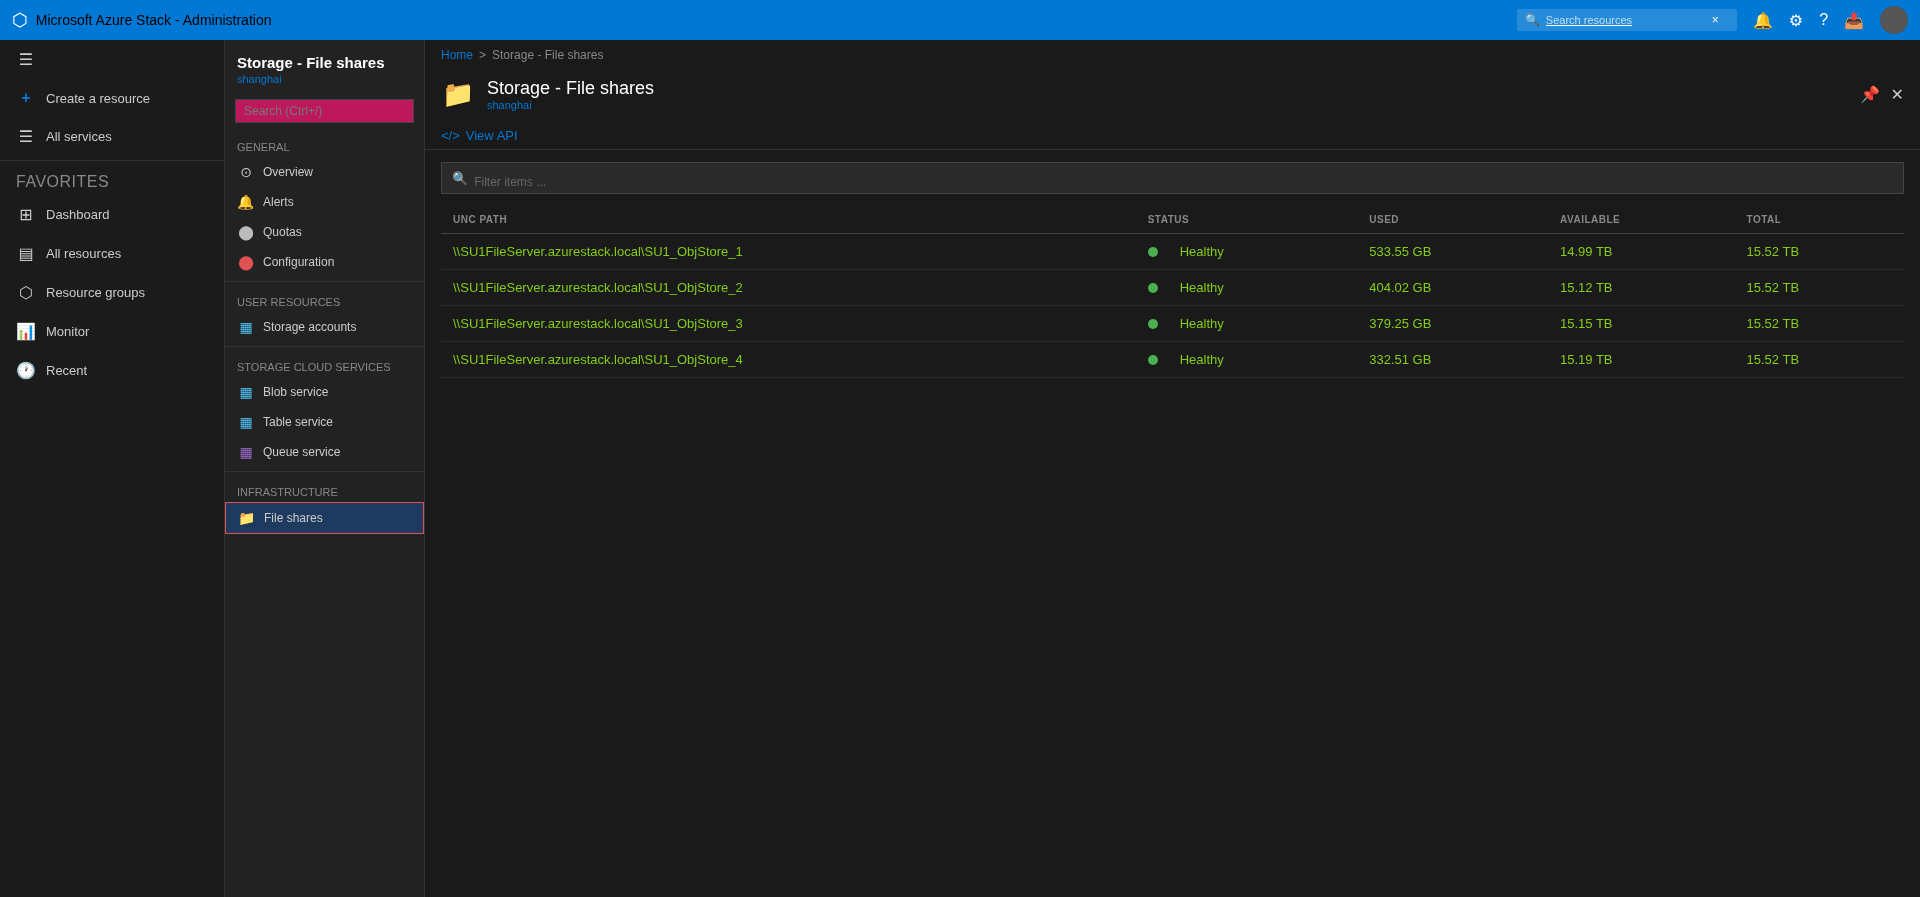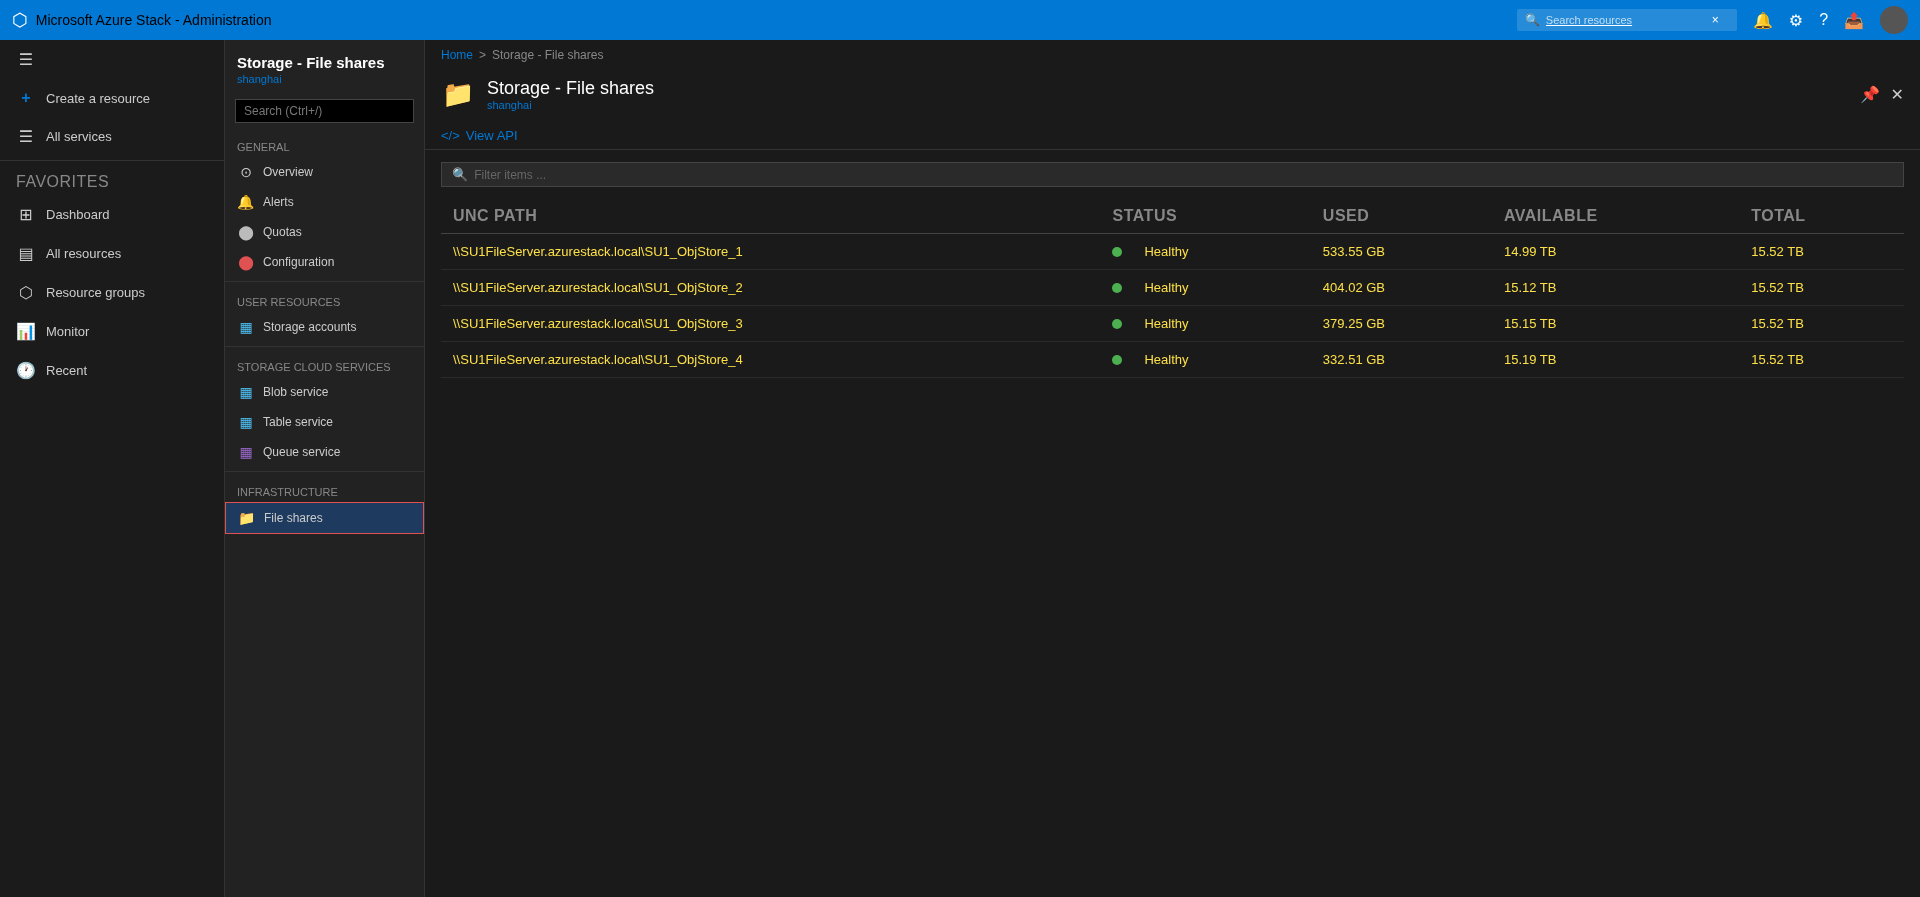--- a/index.html
+++ b/index.html
@@ -143,21 +143,21 @@
     .resource-nav-subtitle {
       font-size: 11px;
       color: #0078d4;
       margin-top: 2px;
     }
     .resource-nav-search {
       padding: 8px 10px;
     }
     .resource-nav-search input {
       width: 100%;
-      background: #000000;
+      background: #be185d;
       border: 1px solid #444;
       color: #ccc;
       padding: 4px 8px;
       font-size: 12px;
       outline: none;
     }
     .resource-nav-search input::placeholder { color: #777; }
     .nav-section-label {
       font-size: 11px;
       color: #888;
@@ -268,43 +268,44 @@
       padding: 4px 10px;
       margin-bottom: 12px;
     }
     .filter-bar input {
       background: transparent;
       border: none;
       color: #ccc;
       font-size: 12px;
       outline: none;
       width: 100%;
+      margin-top: 8px;
     }
     .filter-bar input::placeholder { color: #666; }
 
     .data-table {
       width: 100%;
       border-collapse: collapse;
     }
     .data-table thead tr {
       border-bottom: 1px solid #444;
     }
     .data-table th {
       text-align: left;
       padding: 8px 12px;
-      font-size: 16px;
+      font-size: 10px;
       color: #888;
       font-weight: 600;
       text-transform: uppercase;
       letter-spacing: 0.5px;
     }
     .data-table td {
       padding: 10px 12px;
       font-size: 13px;
-      color: #fde047;
+      color: #84cc16;
       border-bottom: 1px solid #2a2a2a;
     }
     .status-healthy {
       display: flex;
       align-items: center;
       gap: 22px;
     }
     .status-dot {
       width: 10px;
       height: 10px;

